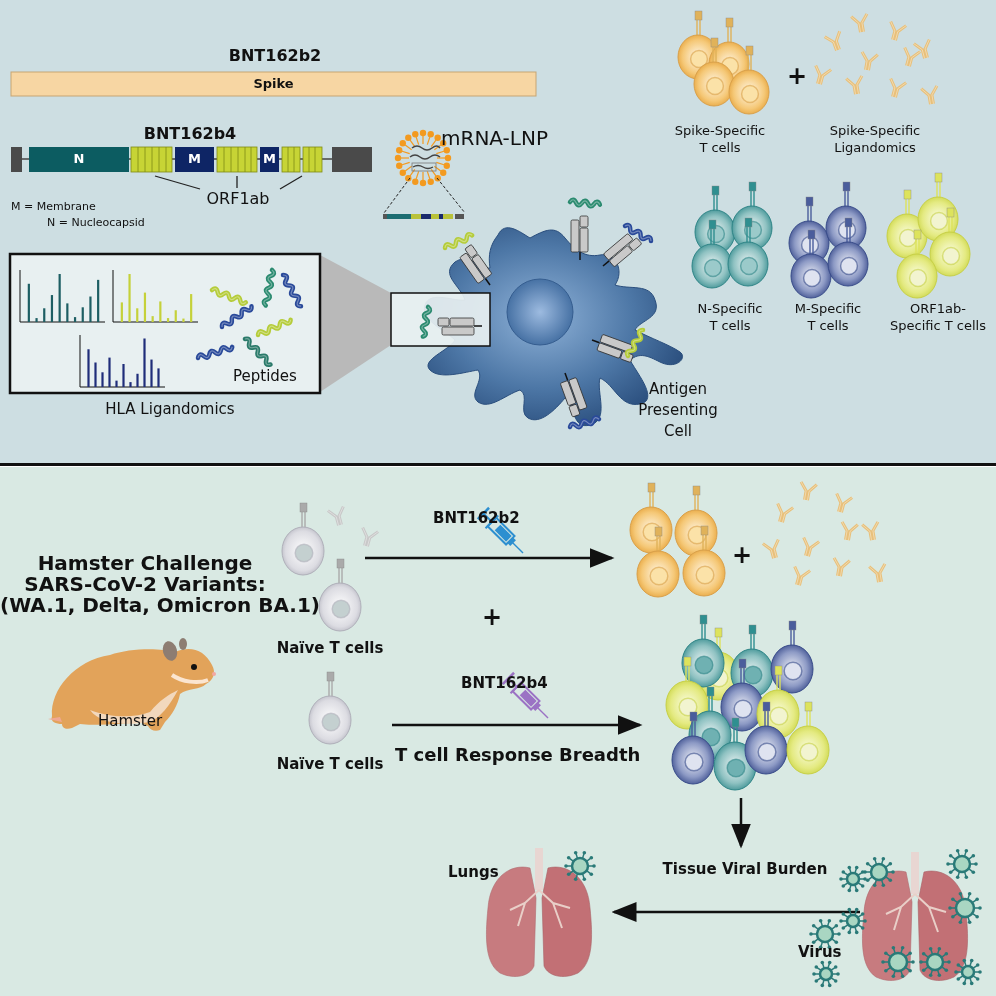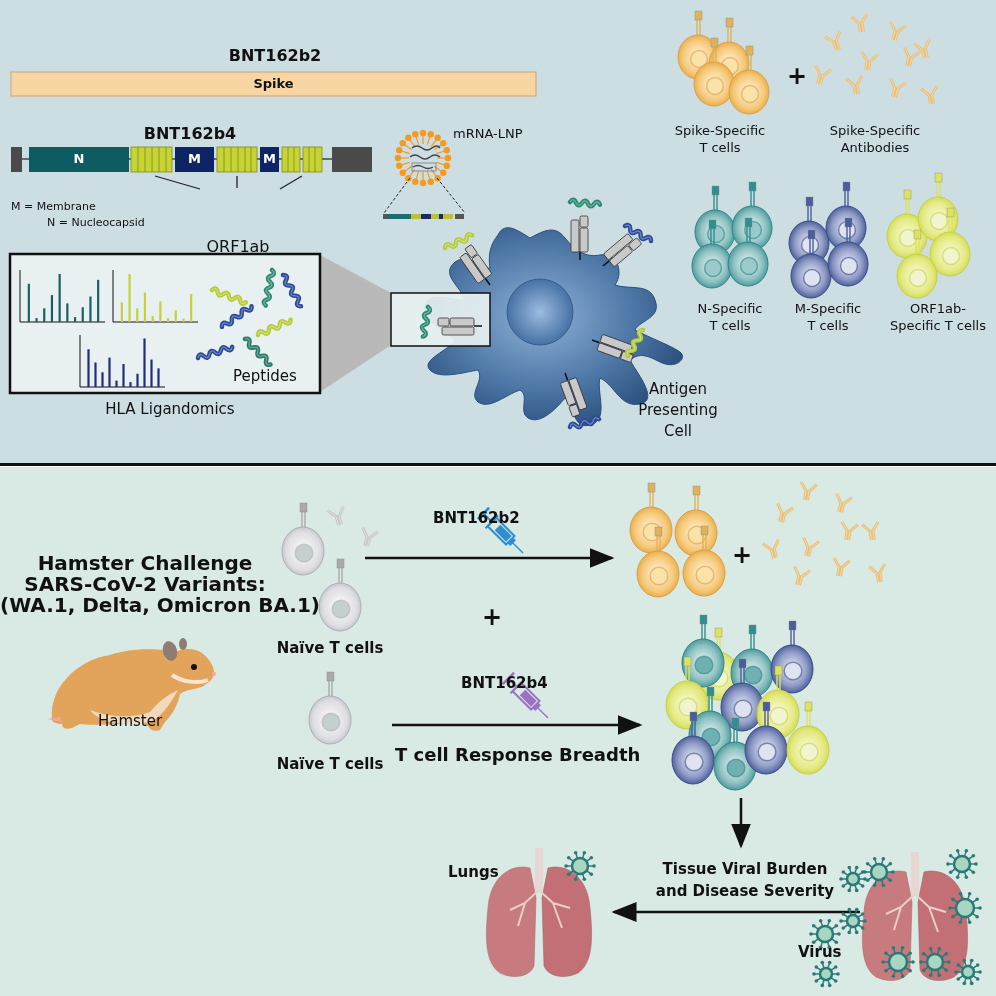--- a/index.html
+++ b/index.html
@@ -974,40 +974,40 @@
       </g>
     </g>
 </svg>
 
 <div class="t b center" style="left:225px;top:46px;width:100px;font-size:16px;">BNT162b2</div>
 <div class="t b center" style="left:11px;top:76px;width:525px;font-size:13px;">Spike</div>
 <div class="t b center" style="left:140px;top:124px;width:100px;font-size:16px;">BNT162b4</div>
 <div class="t b center" style="left:29px;top:151px;width:100px;font-size:13px;color:#fff;">N</div>
 <div class="t b center" style="left:175px;top:151px;width:39px;font-size:13px;color:#fff;">M</div>
 <div class="t b center" style="left:260px;top:151px;width:19px;font-size:13px;color:#fff;">M</div>
-<div class="t center" style="left:188px;top:189px;width:100px;font-size:16px;margin-top:48px;">ORF1ab</div>
+<div class="t center" style="left:188px;top:189px;width:100px;font-size:16px;">ORF1ab</div>
 <div class="t" style="left:11px;top:200px;font-size:11px;">M = Membrane</div>
 <div class="t" style="left:11px;top:216px;font-size:11px;margin-left:36px;">N = Nucleocapsid</div>
-<div class="t" style="left:453px;top:126px;font-size:13px;">mRNA-LNP</div>
+<div class="t" style="left:441px;top:126px;font-size:20px;">mRNA-LNP</div>
 <div class="t" style="left:233px;top:367px;font-size:15px;">Peptides</div>
 <div class="t center" style="left:70px;top:400px;width:200px;font-size:15px;">HLA Ligandomics</div>
 <div class="t center" style="left:628px;top:379px;width:100px;font-size:15px;line-height:21px;">
   <div>Antigen</div>
   <div>Presenting</div>
   <div>Cell</div>
 </div>
 
 <div class="t center" style="left:660px;top:122px;width:120px;font-size:13px;line-height:17px;">
   <div>Spike-Specific</div>
   <div>T cells</div>
 </div>
 <div class="t b" style="left:787px;top:62px;font-size:24px;">+</div>
 <div class="t center" style="left:815px;top:122px;width:120px;font-size:13px;line-height:17px;">
   <div>Spike-Specific</div>
-  <div>Antibodies</div>
+  <div>Ligandomics</div>
 </div>
 <div class="t center" style="left:680px;top:300px;width:100px;font-size:13px;line-height:17px;">
   <div>N-Specific</div>
   <div>T cells</div>
 </div>
 <div class="t center" style="left:778px;top:300px;width:100px;font-size:13px;line-height:17px;">
   <div>M-Specific</div>
   <div>T cells</div>
 </div>
 <div class="t center" style="left:880px;top:300px;width:116px;font-size:13px;line-height:17px;">
@@ -1023,16 +1023,15 @@
 <div class="t center" style="left:80px;top:712px;width:100px;font-size:15px;">Hamster</div>
 <div class="t b center" style="left:260px;top:639px;width:140px;font-size:15px;">Naïve T cells</div>
 <div class="t b center" style="left:260px;top:755px;width:140px;font-size:15px;">Naïve T cells</div>
 <div class="t b" style="left:482px;top:603px;font-size:24px;">+</div>
 <div class="t b" style="left:732px;top:541px;font-size:24px;">+</div>
 <div class="t b" style="left:433px;top:509px;font-size:15px;">BNT162b2</div>
 <div class="t b" style="left:461px;top:674px;font-size:15px;">BNT162b4</div>
 <div class="t b" style="left:395px;top:733px;font-size:18px;margin-top:11px;">T cell Response Breadth</div>
 <div class="t b center" style="left:630px;top:858px;width:230px;font-size:15px;line-height:22px;">
   <div>Tissue Viral Burden</div>
-  <div>and Disease Severity</div>
 </div>
 <div class="t b" style="left:420px;top:863px;font-size:15px;margin-left:28px;">Lungs</div>
 <div class="t b" style="left:798px;top:943px;font-size:15px;">Virus</div>
 
 </body></html>

